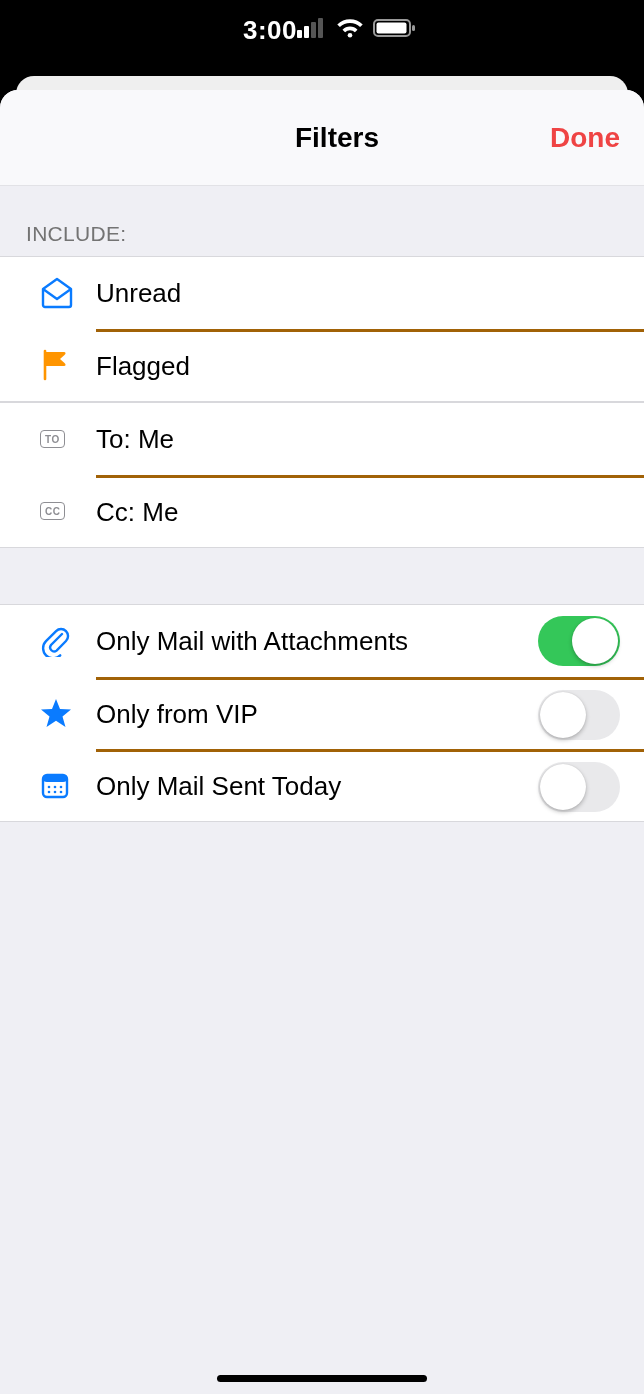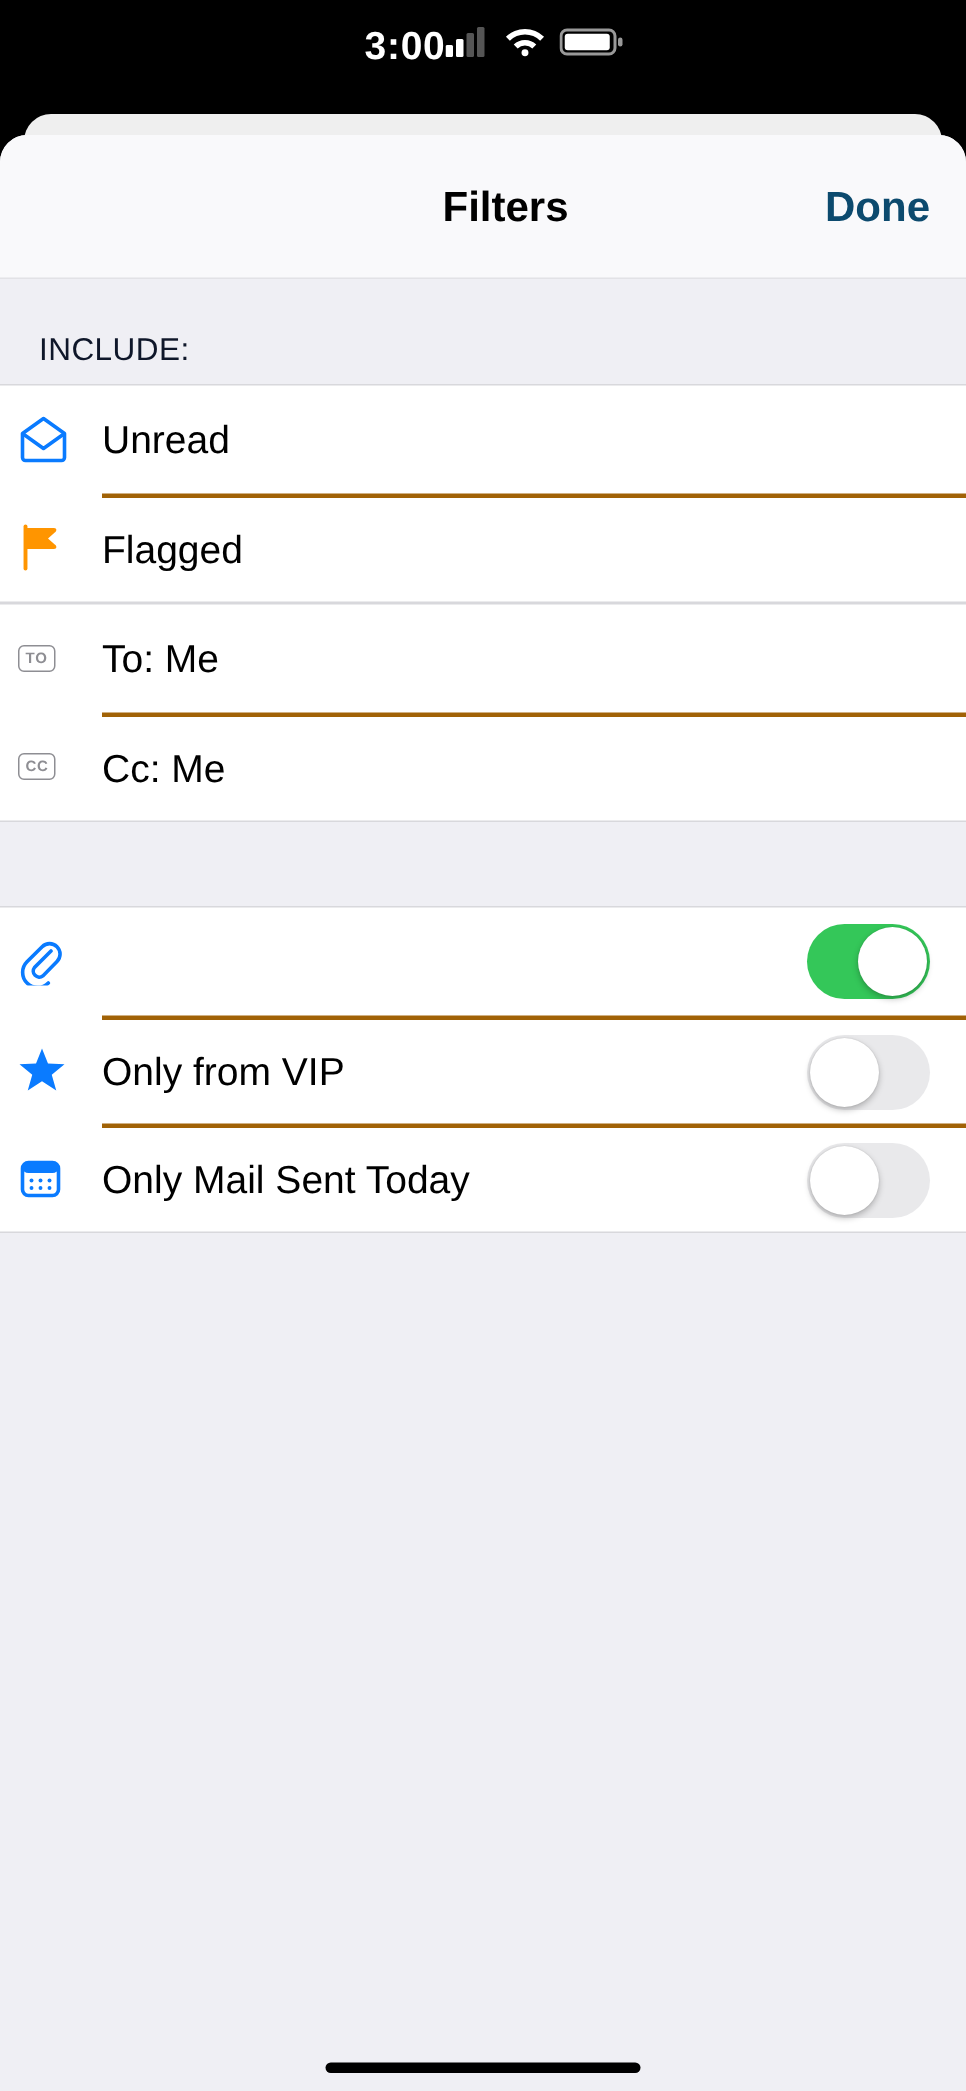--- a/index.html
+++ b/index.html
@@ -13,26 +13,26 @@
 
     
     .back-card { position:absolute; top:76px; left:16px; right:16px; height:30px; background:#efefef; border-radius:18px 18px 0 0; }
 
     
     .sheet { position:absolute; top:90px; left:0; right:0; bottom:0; background:#efeff4; border-radius:18px 18px 0 0; overflow:hidden; }
 
     
     .nav { position:relative; height:96px; background:#f9f9fb; border-bottom:1px solid #e2e2e6; }
     .nav-title { position:absolute; left:0; right:0; top:0; bottom:0; display:flex; align-items:center; justify-content:center; font-size:28px; font-weight:600; color:#000;padding-left:30px; }
-    .nav-done { position:absolute; right:24px; top:0; bottom:0; display:flex; align-items:center; font-size:28px; font-weight:600; color:#0c4a6e; cursor:pointer; }
+    .nav-done { position:absolute; right:24px; top:0; bottom:0; display:flex; align-items:center; font-size:28px; font-weight:600; color:#ef4444; cursor:pointer; }
 
     
-    .section-header { padding:36px 40px 10px 26px; font-size:21px; color:#0f172a; letter-spacing:0.3px; }
+    .section-header { padding:36px 40px 10px 26px; font-size:21px; color:#737373; letter-spacing:0.3px; }
     .group { background:#fff; border-top:1px solid #d8d8dc; border-bottom:1px solid #d8d8dc; }
-    .row { display:flex; align-items:center; min-height:72px; padding-left:12px; }
+    .row { display:flex; align-items:center; min-height:72px; padding-left:40px; }
     .row + .row .row-body { border-top:3px solid #a16207; }
     .row-icon { width:56px; display:flex; justify-content:flex-start; }
     .row-body { flex:1; display:flex; align-items:center; min-height:72px; padding-right:24px; }
     .row-label { font-size:26px; color:#000; }
     .spacer { height:56px; }
 
     
     .toggle { margin-left:auto; width:82px; height:50px; border-radius:25px; position:relative; background:#e9e9eb; transition:background .2s; cursor:pointer; }
     .toggle .knob { position:absolute; top:2px; left:2px; width:46px; height:46px; border-radius:50%; background:#fff; box-shadow:0 2px 4px rgba(0,0,0,0.25), 0 0 1px rgba(0,0,0,0.15); transition:left .2s; }
     .toggle.on { background:#34c759; }
@@ -133,20 +133,21 @@
     <div class="spacer"></div>
 
     <div class="group">
       <div class="row">
         <div class="row-icon">
           <svg width="30" height="32" viewBox="0 0 30 32">
             <path d="M22 9 L11 20 a4 4 0 0 0 5.6 5.6 L26 16 a7 7 0 0 0 -9.9 -9.9 L6 16.2 A10 10 0 0 0 20.2 30.3" fill="none" stroke="#0a7bff" stroke-width="2.4" stroke-linecap="round"></path>
           </svg>
         </div>
         <div class="row-body">
+          <span class="row-label">Only Mail with Attachments</span>
           <div class="toggle on">
               <div class="knob"></div>
             </div>
         </div>
       </div>
       <div class="row">
         <div class="row-icon">
           <svg width="32" height="32" viewBox="0 0 32 32">
             <path d="M16 2 L20 12 L31 12.5 L22.5 19.5 L25.5 30 L16 23.8 L6.5 30 L9.5 19.5 L1 12.5 L12 12 Z" fill="#0a7bff"></path>
           </svg>

